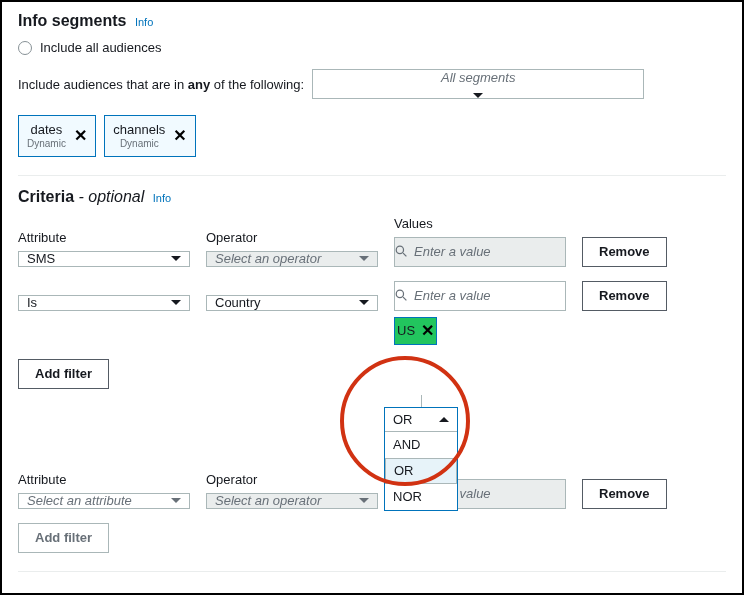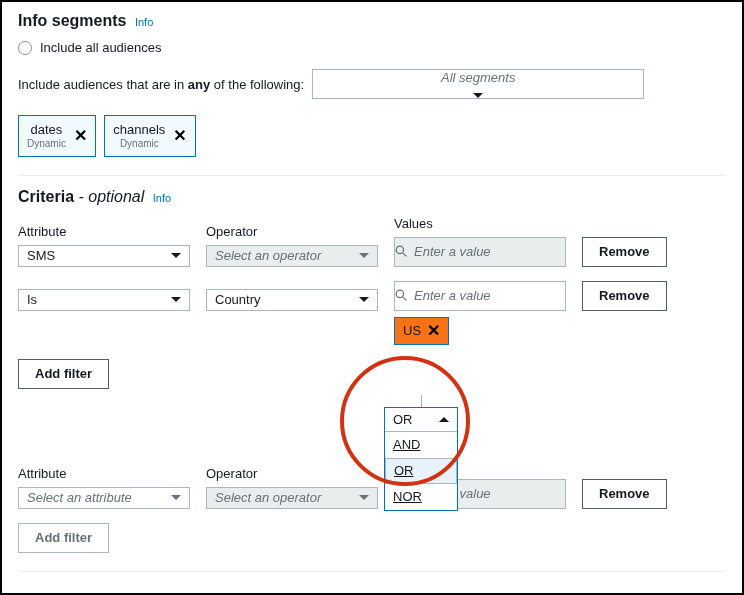--- a/index.html
+++ b/index.html
@@ -47,21 +47,21 @@
   .chip .txt { display: flex; flex-direction: column; line-height: 1.2; }
   .chip .name { font-size: 13px; color: #16191f; }
   .chip .sub { font-size: 10px; color: #687078; }
   .chip .x { font-size: 16px; font-weight: 700; color: #000; cursor: pointer; }
   .hr { border-top: 1px solid #eaeded; margin: 18px 0 12px 0; }
   .col { display: flex; flex-direction: column; }
   .label { font-size: 13px; margin-bottom: 6px; }
   .sel {
     height: 16px; border: 1px solid #aab7b8; background: #fff;
     display: flex; align-items: center; justify-content: space-between;
-    padding: 10px 8px; font-size: 13px;
+    padding: 4px 8px; font-size: 13px;
   }
   .sel.value { color: #16191f; }
   .sel.placeholder { color: #687078; font-style: italic; background: #eaeded; }
   .sel .caret-down { border-top-color: #687078; }
   .sel.value .caret-down { border-top-color: #16191f; }
   .inp {
     height: 30px; border: 1px solid #aab7b8; background: #eaeded;
     display: flex; align-items: center; padding: 0 0; color: #687078;
     font-style: italic; font-size: 13px; gap: 6px;
   }
@@ -69,34 +69,34 @@
   .srch { width: 13px; height: 13px; }
   .row { display: flex; align-items: flex-end; gap: 16px; margin-bottom: 14px; }
   .spacer-col { height: 18px; }
   .btn {
     height: 30px; border: 1px solid #545b64; background: #fff; color: #16191f;
     display: inline-flex; align-items: center; justify-content: center;
     padding: 0 16px; font-size: 13px; font-weight: 700; cursor: pointer;
   }
   .btn.ghost { border-color: #aab7b8; color: #687078; font-weight: 700; }
   .tag {
-    border: 1px solid #0073bb; background: #f97316; display: inline-flex;
-    align-items: center; gap: 6px; padding: 0 8px; height: 28px; font-size: 13px;
+    border: 1px solid #0073bb; background: #22c55e; display: inline-flex;
+    align-items: center; gap: 6px; padding: 0 2px; height: 28px; font-size: 13px;
   }
   .tag .x { font-size: 16px; font-weight: 700; color: #000; }
   .connector-wrap { position: relative; height: 10px; }
   .conn-box {
     position: absolute; top: -8px; left: 366px; width: 74px;
     border: 1px solid #0073bb; background: #fff; z-index: 5;
   }
   .conn-top {
     height: 24px; display: flex; align-items: center; justify-content: space-between;
     padding: 0 8px; font-size: 13px; border-bottom: 1px solid #aab7b8;
   }
-  .conn-opt { height: 26px; display: flex; align-items: center; padding: 0 8px; font-size: 13px; text-decoration: underline; }
+  .conn-opt { height: 26px; display: flex; align-items: center; padding: 0 8px; font-size: 13px; }
   .conn-opt.sel { background: #e7f3f9; }
   .conn-line-v {
     position: absolute; left: 403px; top: -20px; width: 0; height: 14px;
     border-left: 1px solid #aab7b8;
   }
   .circle {
     position: absolute; width: 130px; height: 130px;
     border: 4px solid #d13212; border-radius: 50%;
     pointer-events: none; z-index: 10;
   }

